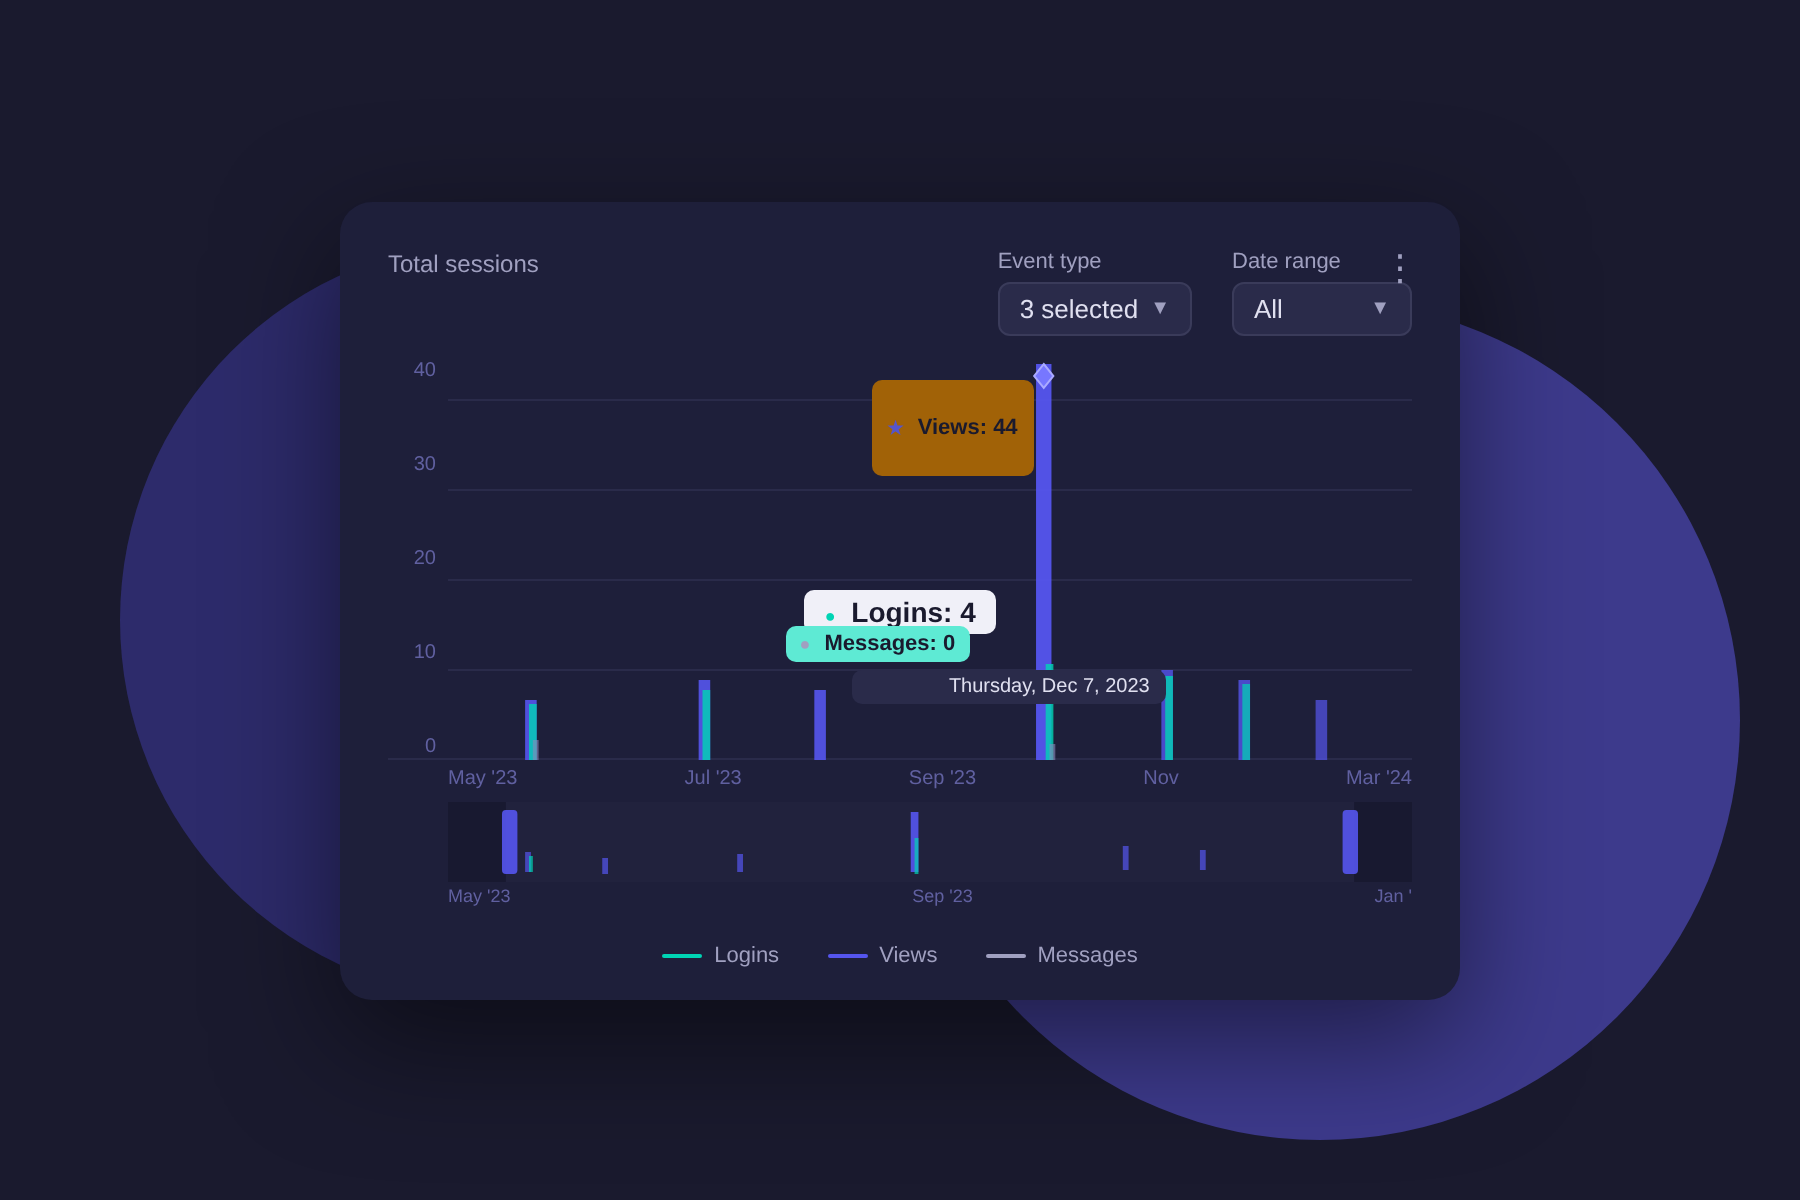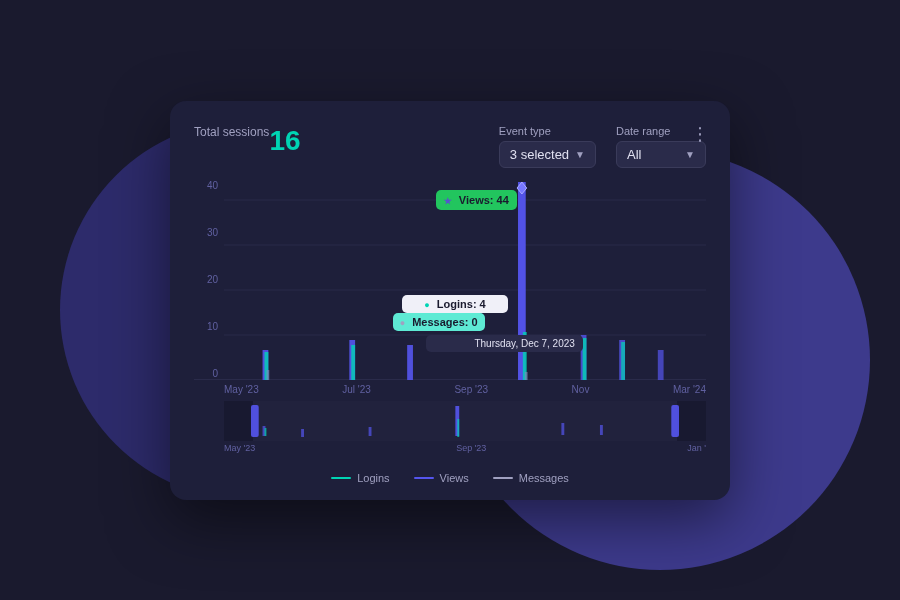--- a/index.html
+++ b/index.html
@@ -169,45 +169,45 @@
       margin-top: 4px;
     }
     .x-label {
       font-size: 10px;
       color: #6060a0;
     }
 
     
     .tooltip-views {
       position: absolute;
-      background: #22c55e;
+      background: #a16207;
       border-radius: 5px;
-      padding: 4px 8px;
+      padding: 18px 8px;
       font-size: 11px;
       color: #1a1a2e;
       font-weight: 600;
       white-space: nowrap;
       top: 16px;
       left: 50%;
       transform: translateX(-10px);
       z-index: 10;
     }
     .tooltip-views::before {
       content: '★';
       color: #5555cc;
       margin-right: 4px;
       font-size: 9px;
     }
 
     .tooltip-logins {
       position: absolute;
       background: #f0f0f8;
       border-radius: 5px;
-      padding: 3px 22px;
-      font-size: 11px;
+      padding: 3px 10px;
+      font-size: 14px;
       color: #1a1a2e;
       font-weight: 600;
       white-space: nowrap;
       z-index: 10;
     }
     .tooltip-logins::before {
       content: '●';
       color: #00d4b4;
       margin-right: 4px;
       font-size: 9px;
@@ -289,21 +289,20 @@
 <body>
 
 <div class="bg-circle-left"></div>
 <div class="bg-circle-right"></div>
 
 <div class="card">
 
   <div class="card-header">
     <div class="total-sessions-block">
       <span class="total-sessions-label">Total sessions</span>
-      <span class="total-sessions-value">16</span>
     </div>
     <div class="filters">
       <div class="filter-group">
         <span class="filter-label">Event type</span>
         <div class="filter-select">
           <span>3 selected</span>
           <span class="chevron">▼</span>
         </div>
       </div>
       <div class="filter-group">

